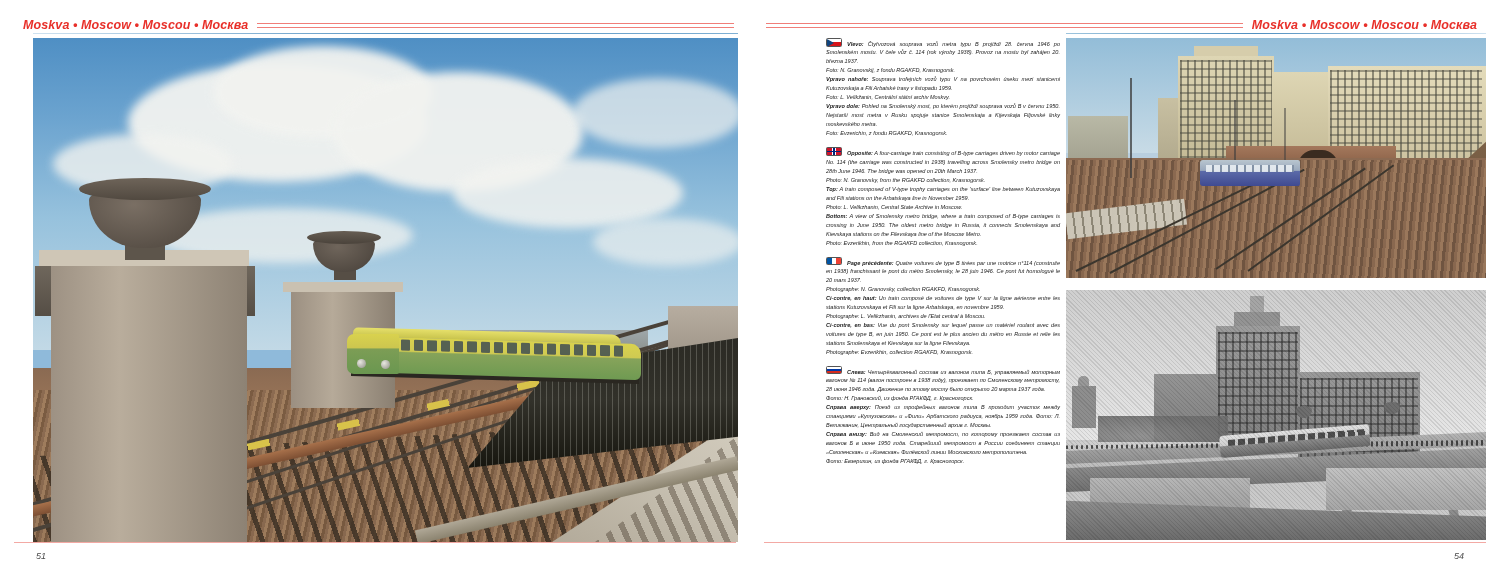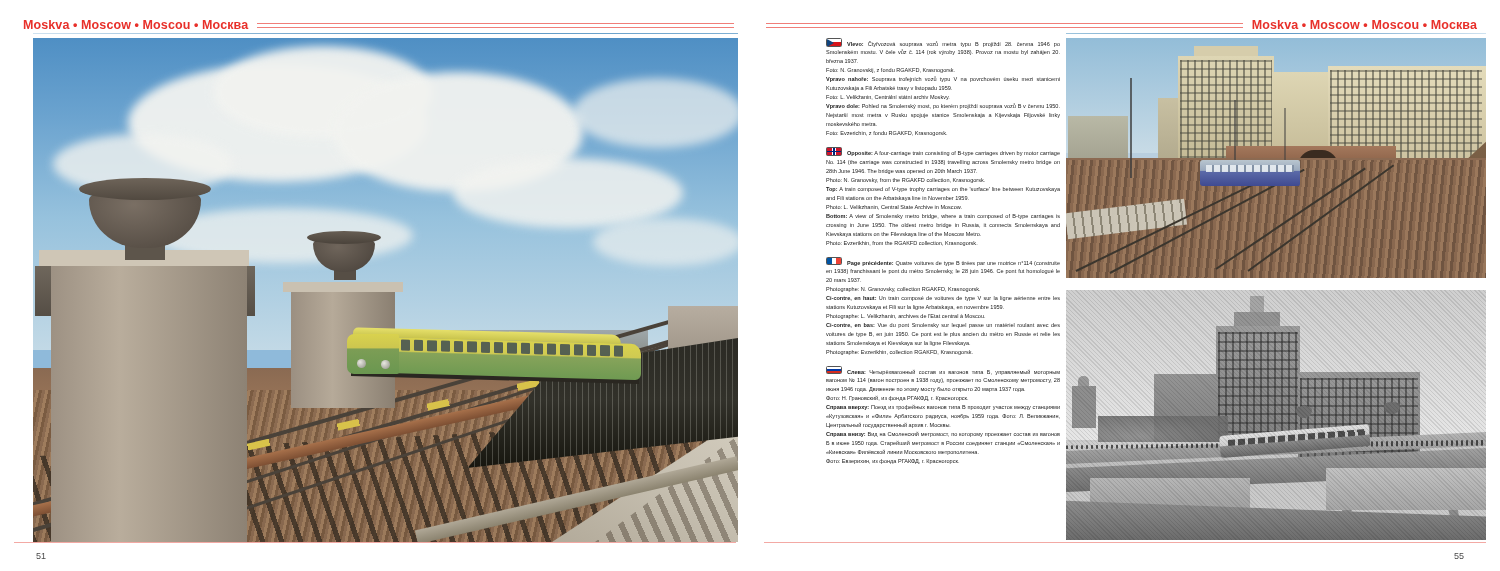--- a/index.html
+++ b/index.html
@@ -2,21 +2,21 @@
 <html><head>
 <meta charset="utf-8">
 <style>
   * { box-sizing: border-box; margin: 0; padding: 0; }
   html, body {
     width: 1500px; height: 571px;
     background: #ffffff;
     font-family: "Liberation Sans", sans-serif;
     overflow: hidden;
   }
-  .spread { position: relative; width: 1500px; height: 571px; background: #fff; }
+  .spread { position: relative; width: 1500px; height: 571px; background: #fff; font-style: italic; }
 
   
   .runhead { position: absolute; top: 14px; height: 22px; display: flex; align-items: center; }
   .runhead.left  { left: 14px;  width: 720px; }
   .runhead.right { right: 14px; width: 720px; flex-direction: row-reverse; }
   .runhead .rh-text {
     color: #e8302a; font-weight: bold; font-size: 12.5px;
     letter-spacing: .1px; white-space: nowrap; padding: 0 9px;
   }
   .runhead .rh-rules { flex: 1; position: relative; height: 9px; }
@@ -457,15 +457,15 @@
         <p class="credit">Фото: Н. Грановский, из фонда РГАКФД, г. Красногорск.</p>
         <p><b>Справа вверху:</b> Поезд из трофейных вагонов типа В проходит участок между станциями «Кутузовская» и «Фили» Арбатского радиуса, ноябрь 1959 года. Фото: Л. Великжанин, Центральный государственный архив г. Москвы.</p>
         <p><b>Справа внизу:</b> Вид на Смоленский метромост, по которому проезжает состав из вагонов Б в июне 1950 года. Старейший метромост в России соединяет станции «Смоленская» и «Киевская» Филёвской линии Московского метрополитена.</p>
         <p class="credit">Фото: Евзерихин, из фонда РГАКФД, г. Красногорск.</p>
       </div>
     </div>
 
   <div class="folio-rule left"></div>
   <div class="folio-rule right"></div>
   <div class="folio left">51</div>
-  <div class="folio right">55</div>
+  <div class="folio right">54</div>
 
 </div>
 
 </body></html>

